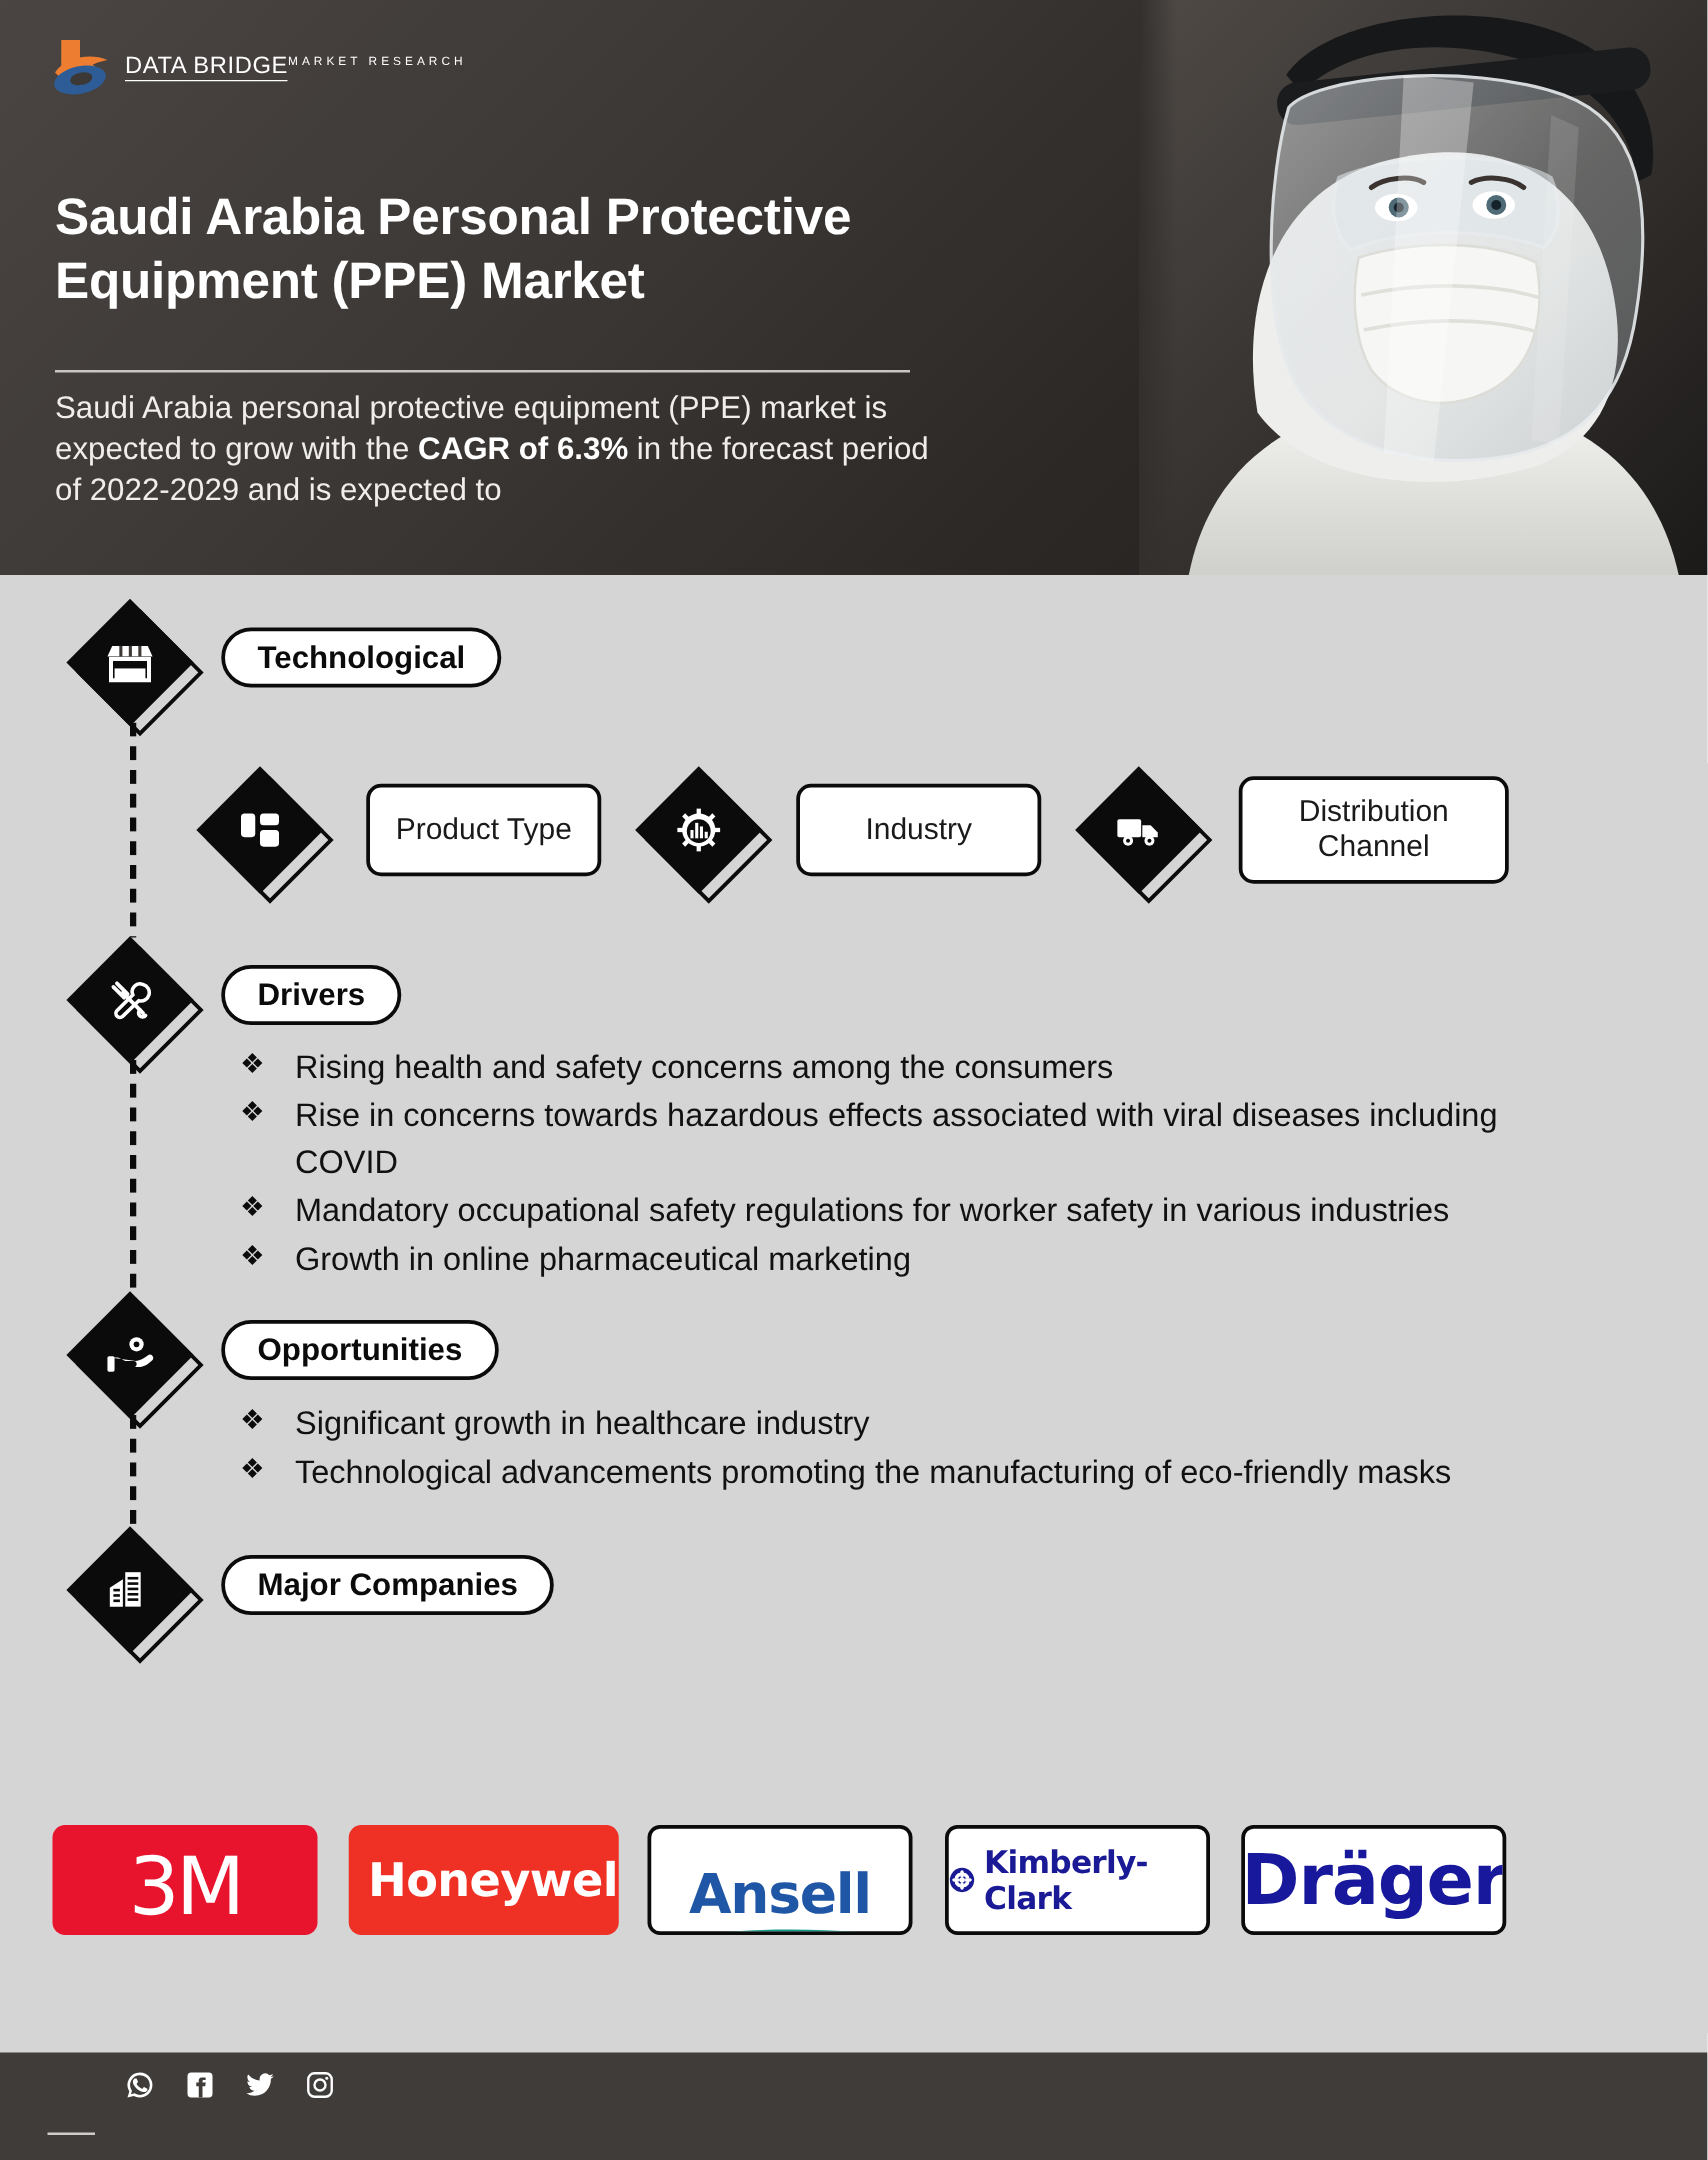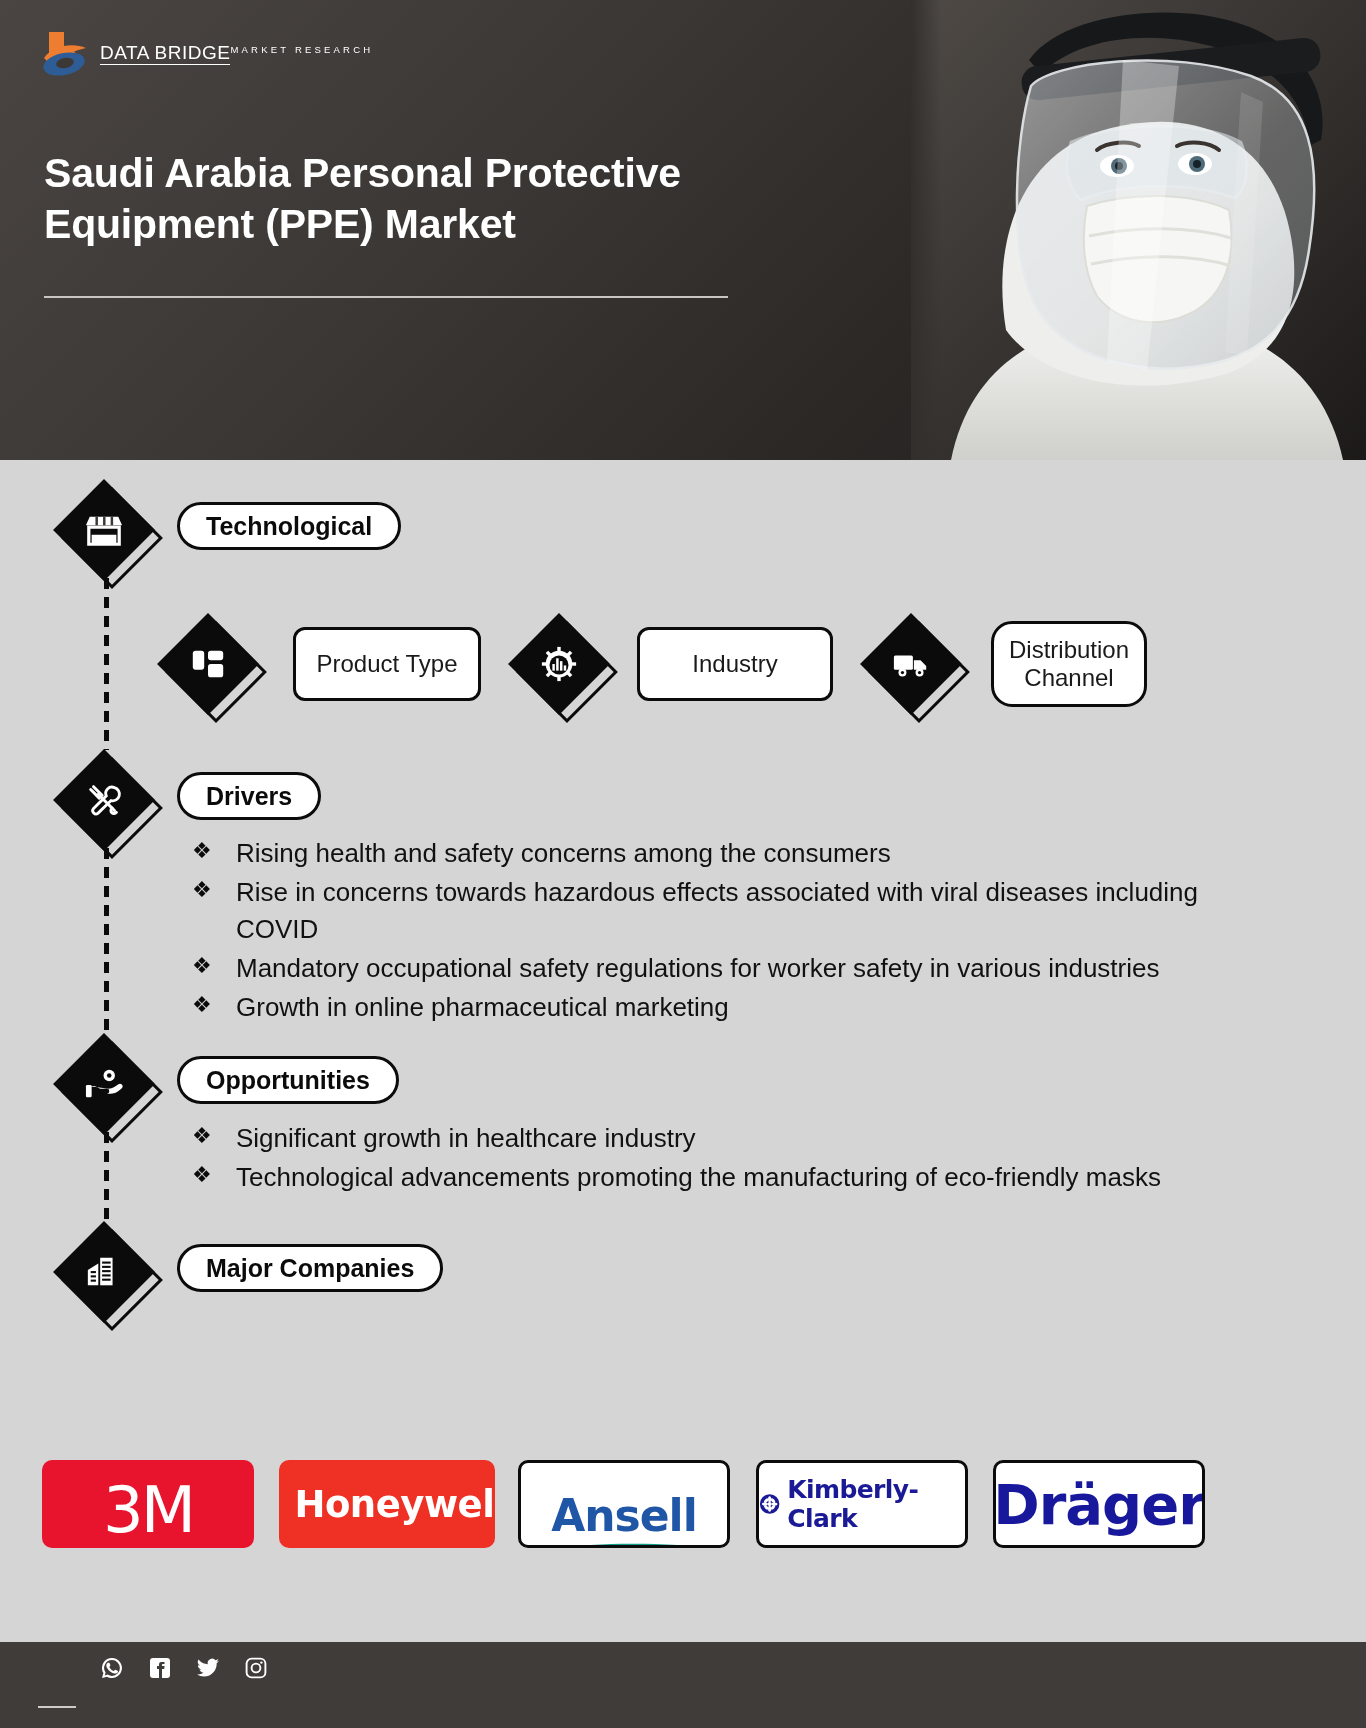--- a/index.html
+++ b/index.html
@@ -256,20 +256,23 @@
         </svg>
       </span>
       <span class="logo-text">
         <span class="logo-title">DATA BRIDGE</span>
         <span class="logo-sub">MARKET RESEARCH</span>
       </span>
     </div>
 
     <h1 class="hdr-title">Saudi Arabia Personal Protective Equipment (PPE) Market</h1>
     <div class="hdr-rule"></div>
+    <p class="hdr-desc">
+      <span>Saudi Arabia personal protective equipment (PPE) market is expected to grow with the </span><b>CAGR of 6.3%</b><span> in the forecast period of 2022-2029 and is expected to</span>
+    </p>
   </div>
 
   <div class="body-area">
 
     <div class="connector" style="top:118px; height:172px;"></div>
     <div class="connector" style="top:388px; height:190px;"></div>
     <div class="connector" style="top:672px; height:128px;"></div>
 
     <div class="dia" style="left:58px; top:24px;">
       <div class="sq"></div>
@@ -337,21 +340,21 @@
         <svg viewBox="0 0 40 40" fill="#ffffff">
           <rect x="2" y="11" width="20" height="15" rx="1.6"></rect>
           <path d="M23 16 h7 l6 6 v4 h-13 Z"></path>
           <circle cx="11" cy="29" r="4.2"></circle>
           <circle cx="29" cy="29" r="4.2"></circle>
           <circle cx="11" cy="29" r="1.7" fill="#0b0b0b"></circle>
           <circle cx="29" cy="29" r="1.7" fill="#0b0b0b"></circle>
         </svg>
       </span>
     </div>
-    <div class="segbox" style="left:991px; top:161px; width:156px; height:86px;border-radius:21px;">Distribution Channel</div>
+    <div class="segbox" style="left:991px; top:161px; width:216px; height:86px;">Distribution Channel</div>
 
     <div class="dia" style="left:58px; top:294px;">
       <div class="sq"></div>
         <div class="outline"></div>
       <span class="glyph">
         <svg viewBox="0 0 40 40" fill="none" stroke="#ffffff" stroke-width="3.2" stroke-linecap="round">
           <path d="M9 6 L18 15"></path>
           <path d="M6 9 L15 18"></path>
           <path d="M14 14 L31 31"></path>
           <path d="M33 33 a3.2 3.2 0 1 1 -4.5 -4.5"></path>

